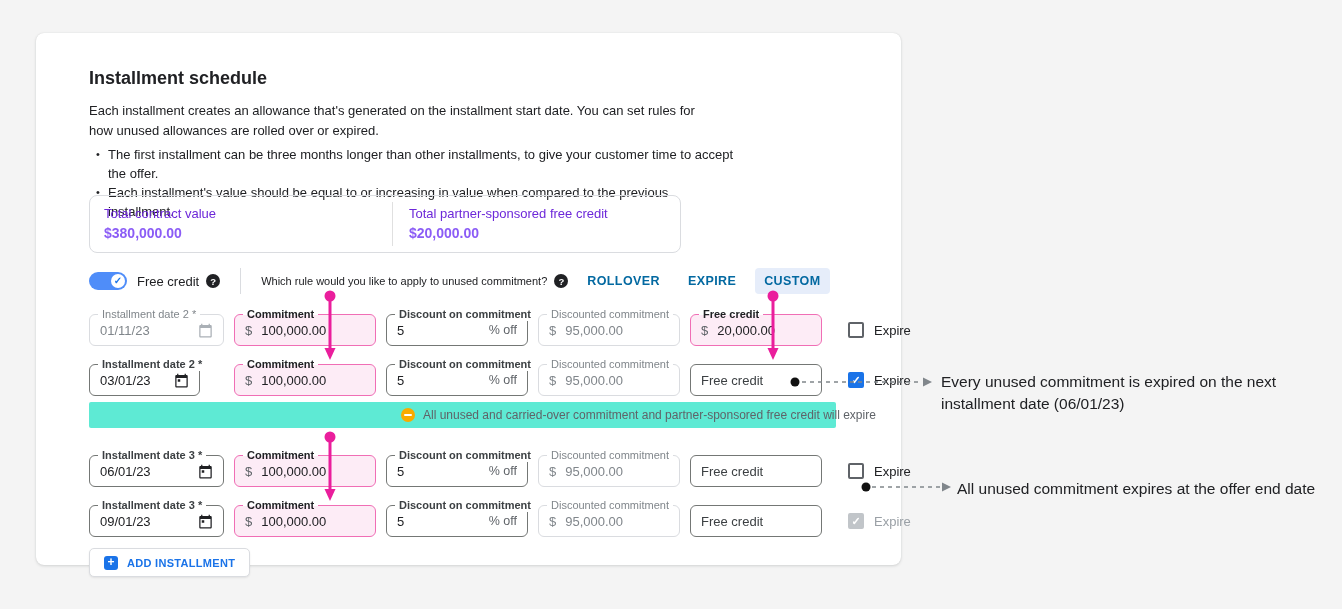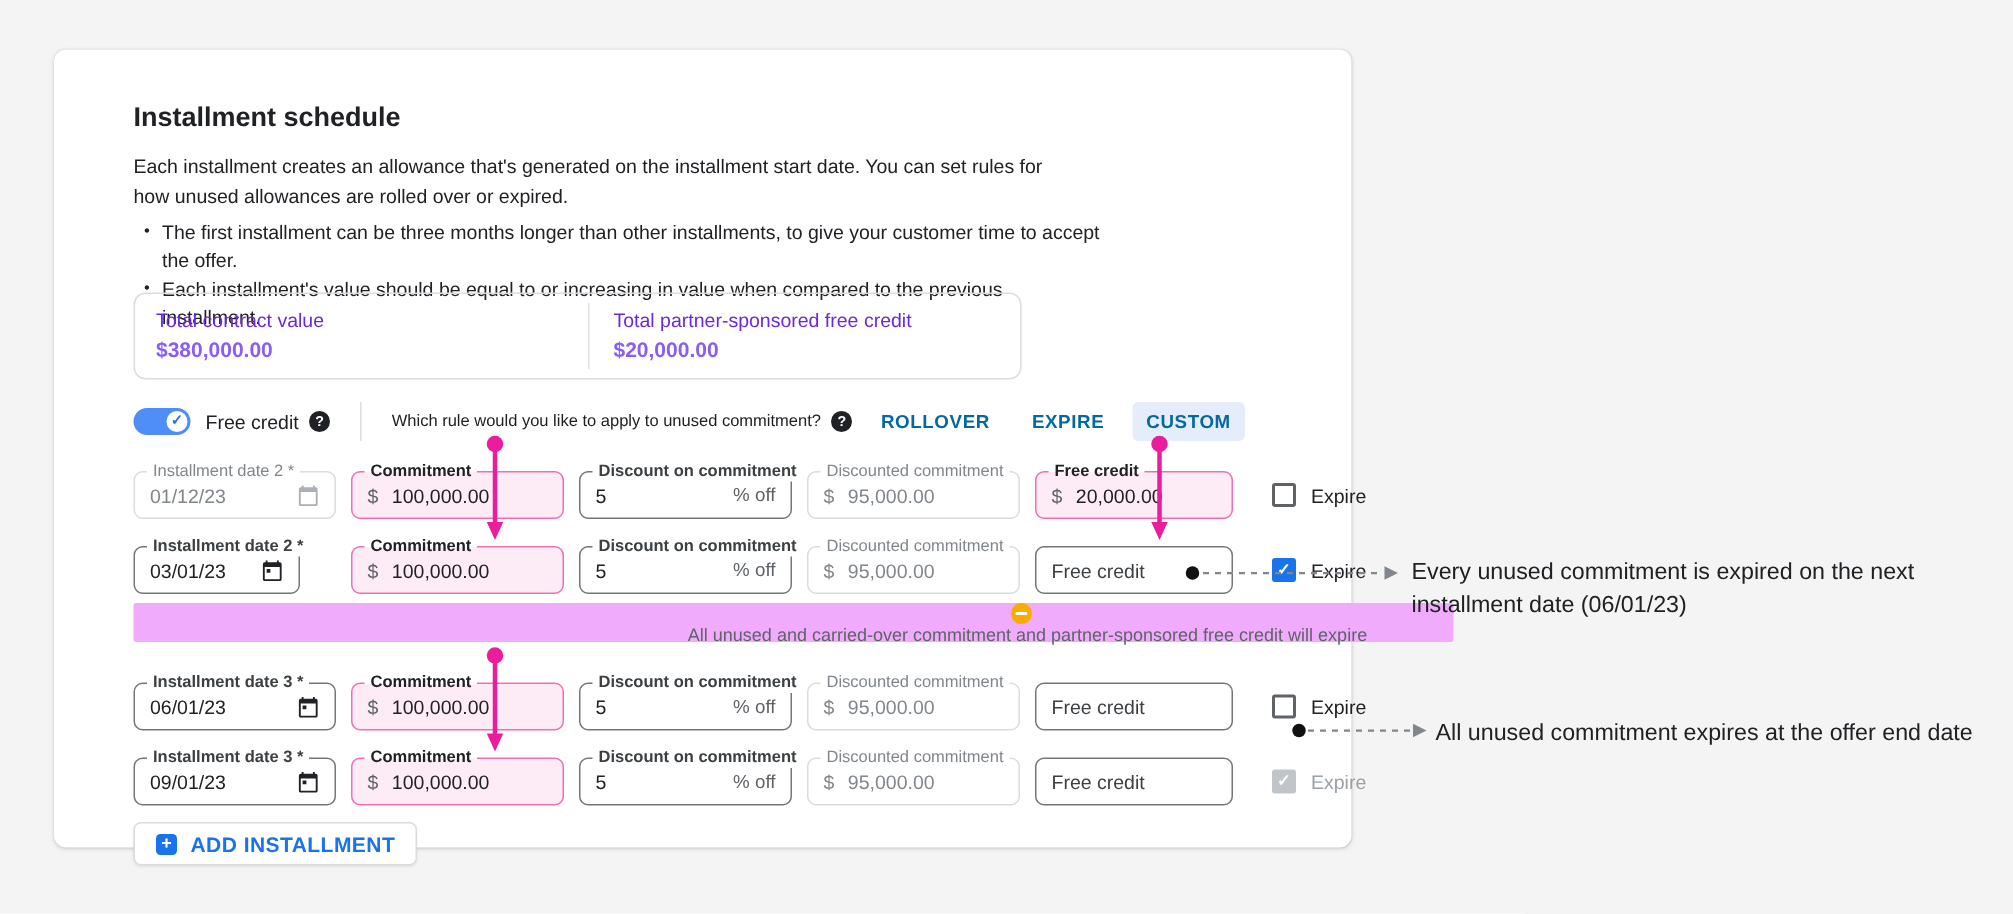--- a/index.html
+++ b/index.html
@@ -57,32 +57,32 @@
 
   .expire-group { position:absolute; left:812px; height:32px; display:flex; align-items:center; }
   .cb { width:16px; height:16px; border:2px solid #5f6368; border-radius:2px; background:#fff; flex:none;
         text-align:center; cursor:pointer; }
   .cb.checked { background:#1a73e8; border-color:#1a73e8; }
   .cb.checked::after { content:"✓"; color:#fff; font-size:11px; line-height:13px; font-weight:700; display:block; }
   .cb.checked.cb-disabled { background:#c1c5c9; border-color:#c1c5c9; cursor:default; }
   .expire-label { font-size:13px; color:#202124; margin-left:10px; }
   .expire-label.dim { color:#9aa0a6; }
 
-  .banner { position:absolute; left:53px; top:369px; width:880px; height:26px; background:#f0abfc;
-            border-radius:2px; display:flex; align-items:center; padding-left:312px;flex-direction:column; }
+  .banner { position:absolute; left:53px; top:369px; width:747px; height:26px; background:#5eead4;
+            border-radius:2px; display:flex; align-items:center; padding-left:312px; }
   .warn-icon { width:14px; height:14px; border-radius:50%; background:#f9ab00; position:relative; flex:none; margin-right:8px; }
   .warn-icon::after { content:""; position:absolute; left:3px; right:3px; top:6px; height:2px; background:#fff; border-radius:1px; }
   .banner-text { font-size:12px; color:#5f6368; white-space:nowrap; }
 
   .add-btn { position:absolute; left:53px; top:515px; height:29px; display:flex; align-items:center; gap:9px;
              padding:0 14px; background:#fff; border:1px solid #dadce0; border-radius:5px; cursor:pointer;
              box-shadow:0 1px 2px rgba(0,0,0,.08); font-family:"Liberation Sans", sans-serif; }
   .plus { width:14px; height:14px; background:#1a73e8; border-radius:3px; flex:none; text-align:center; }
   .plus::after { content:"+"; color:#fff; font-size:12px; line-height:13px; font-weight:700; display:block; }
-  .add-label { font-size:14px; font-weight:700; color:#1a73e8; letter-spacing:.3px; }
+  .add-label { font-size:11px; font-weight:700; color:#1a73e8; letter-spacing:.3px; }
 
   .flow-arrow { position:absolute; width:16px; height:72px; pointer-events:none; }
   .callout { position:absolute; pointer-events:none; }
   .ann { position:absolute; font-size:15.5px; color:#202124; line-height:22px; }
   .nowrap { white-space:nowrap; }
 </style>
 </head>
 <body>
 
 <div class="page">
@@ -116,21 +116,21 @@
       <span class="vdivider"></span>
       <span class="question">Which rule would you like to apply to unused commitment?</span>
       <span class="help">?</span>
       <button class="rule-btn">ROLLOVER</button>
       <button class="rule-btn">EXPIRE</button>
       <button class="rule-btn selected">CUSTOM</button>
     </div>
 
     <div class="field disabled" style="left:53px;top:281px;width:135px">
       <span class="flabel">Installment date 2 *</span>
-      <span>01/12/23</span>
+      <span>01/11/23</span>
       <svg class="cal" width="15" height="15" viewBox="0 0 24 24">
           <path fill="currentColor" d="M20 3h-1V1h-2v2H7V1H5v2H4c-1.1 0-2 .9-2 2v16c0 1.1.9 2 2 2h16c1.1 0 2-.9 2-2V5c0-1.1-.9-2-2-2zm0 18H4V8h16v13z"></path>
         </svg>
     </div>
     <div class="field pink" style="left:198px;top:281px;width:142px">
       <span class="flabel">Commitment</span>
       <span class="prefix">$</span>
       <span>100,000.00</span>
     </div>
     <div class="field" style="left:350px;top:281px;width:142px">

